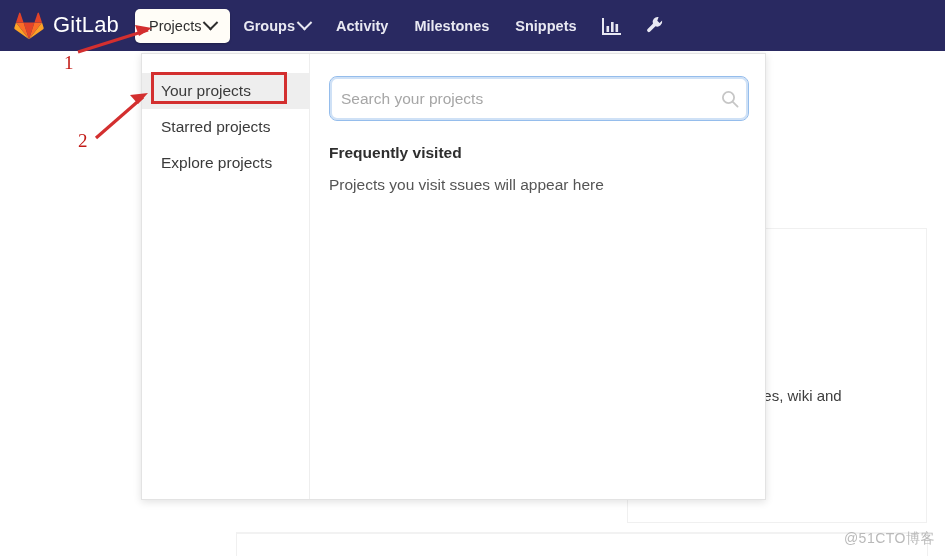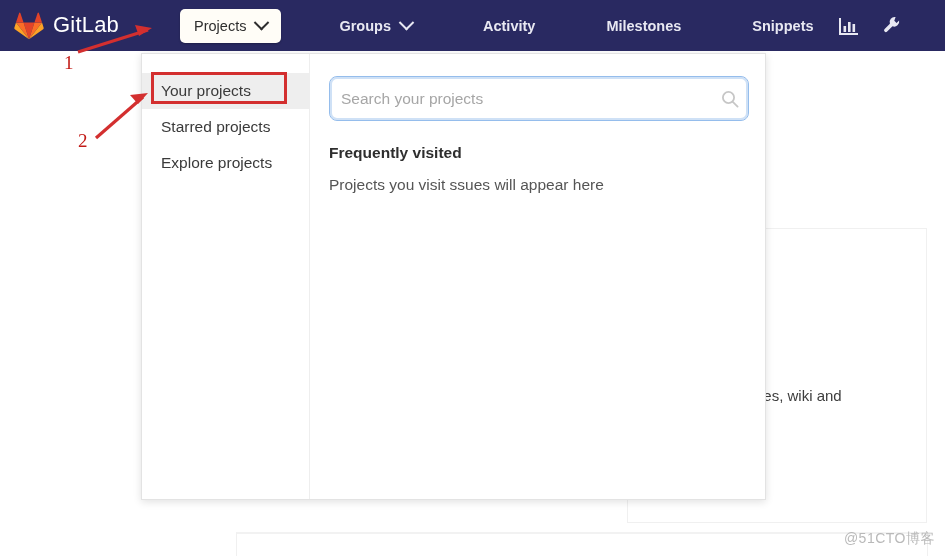--- a/index.html
+++ b/index.html
@@ -46,23 +46,22 @@
   }
   .nav-item {
     color: #e8e8f2;
     font-size: 14.5px;
     font-weight: bold;
     padding: 7px 13px;
     border-radius: 4px;
     white-space: nowrap;
     display: flex;
     align-items: center;
-    gap: 10px;
+    gap: 4px;
     cursor: pointer;
-    margin-left: 45px;
   }
   .nav-item.active {
     background: #fffdf7;
     color: #2e2e2e;
     font-weight: normal;
     padding: 9px 14px;
     border-radius: 5px;
     box-shadow: 0 1px 2px rgba(0,0,0,.25);
   }
   .caret {

